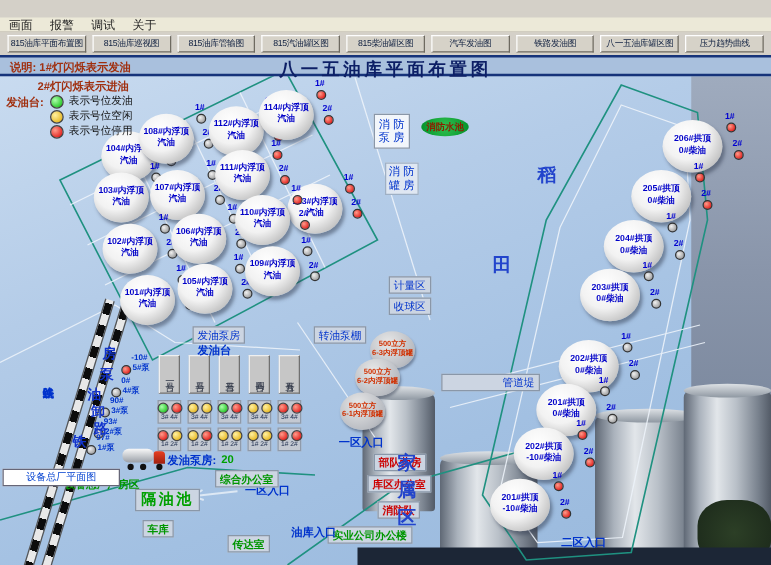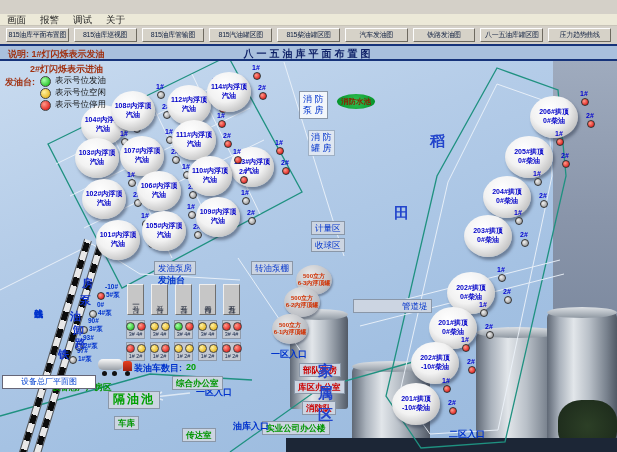--- a/index.html
+++ b/index.html
@@ -23,21 +23,21 @@
     display:flex;align-items:center;gap:5px;padding:0 6px;box-sizing:border-box;}
   .tb-btn{flex:1;height:14px;font-size:7px;letter-spacing:-0.3px;color:#102040;overflow:hidden;white-space:nowrap;
     background:#d6d2c8;border:1px solid;border-color:#fdfdfd #6e6a60 #6e6a60 #fdfdfd;
     display:flex;align-items:center;justify-content:center;}
   
   .canvas{position:absolute;left:0;top:44px;width:617px;height:408px;overflow:hidden;
     background:linear-gradient(160deg,#cadcf0 0%,#b4cce8 35%,#a2c0e2 70%,#98b8dc 100%);}
   .layer{position:absolute;left:0;top:0;width:617px;height:408px;z-index:3;}
   .band{position:absolute;left:0;top:0;width:100%;height:17px;z-index:4;background:#a9c0dd;
     border-top:2px solid #16337a;border-bottom:2px solid #16337a;box-sizing:border-box;}
-  .map-title{position:absolute;left:0;right:0;top:1px;text-align:center;font-size:10px;
+  .map-title{position:absolute;left:0;right:0;top:1px;text-align:center;font-size:14px;
     font-weight:bold;color:#0d1f66;letter-spacing:3px;}
   .lg-line1{position:absolute;left:8px;top:2px;font-size:9px;font-weight:bold;color:#a03010;}
   .lg-line2{position:absolute;left:30px;top:19px;font-size:9px;font-weight:bold;color:#a03010;z-index:4;}
   .lg-bay{position:absolute;left:5px;top:32px;font-size:9px;font-weight:bold;color:#a03010;z-index:4;}
   .lg-row{position:absolute;left:40px;display:flex;align-items:center;gap:4px;font-size:8.5px;color:#101010;z-index:4;}
   .lg-dot{width:9px;height:9px;border-radius:50%;border:1px solid #444;}
   .lg-dot.green{background:radial-gradient(circle at 35% 35%,#aaffaa,#00b400);}
   .lg-dot.yellow{background:radial-gradient(circle at 35% 35%,#fff0a0,#e0a800);}
   .lg-dot.red{background:radial-gradient(circle at 35% 35%,#ff9a8a,#d80000);}
   
@@ -699,21 +699,21 @@
       </div>
 
     <div class="truck">
       <span class="ttank"></span>
         <span class="tcab"></span>
       <span class="tw" style="left:4px;"></span>
         <span class="tw" style="left:14px;"></span>
         <span class="tw" style="right:4px;"></span>
     </div>
     <div class="truck-row">
-      <span>装油车数目:</span>
+      <span>发油泵房:</span>
       <span class="val">20</span>
     </div>
 
     <div class="layer">
 
     <span class="mlabel box-white-v" style="left: 299px; top: 47px;">消 防
 泵 房</span>
         <span class="mlabel ellipse-green" style="left: 337px; top: 50px;">消防水池</span>
         <span class="mlabel box-plain-v" style="left: 308px; top: 86px;">消 防
 罐 房</span>

